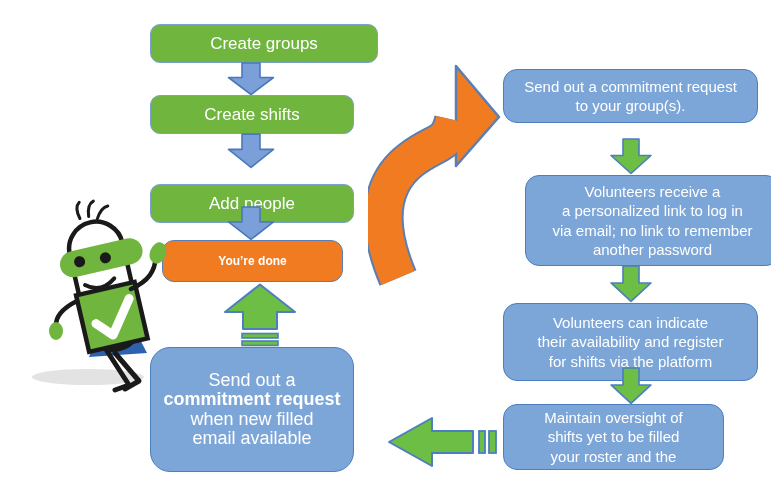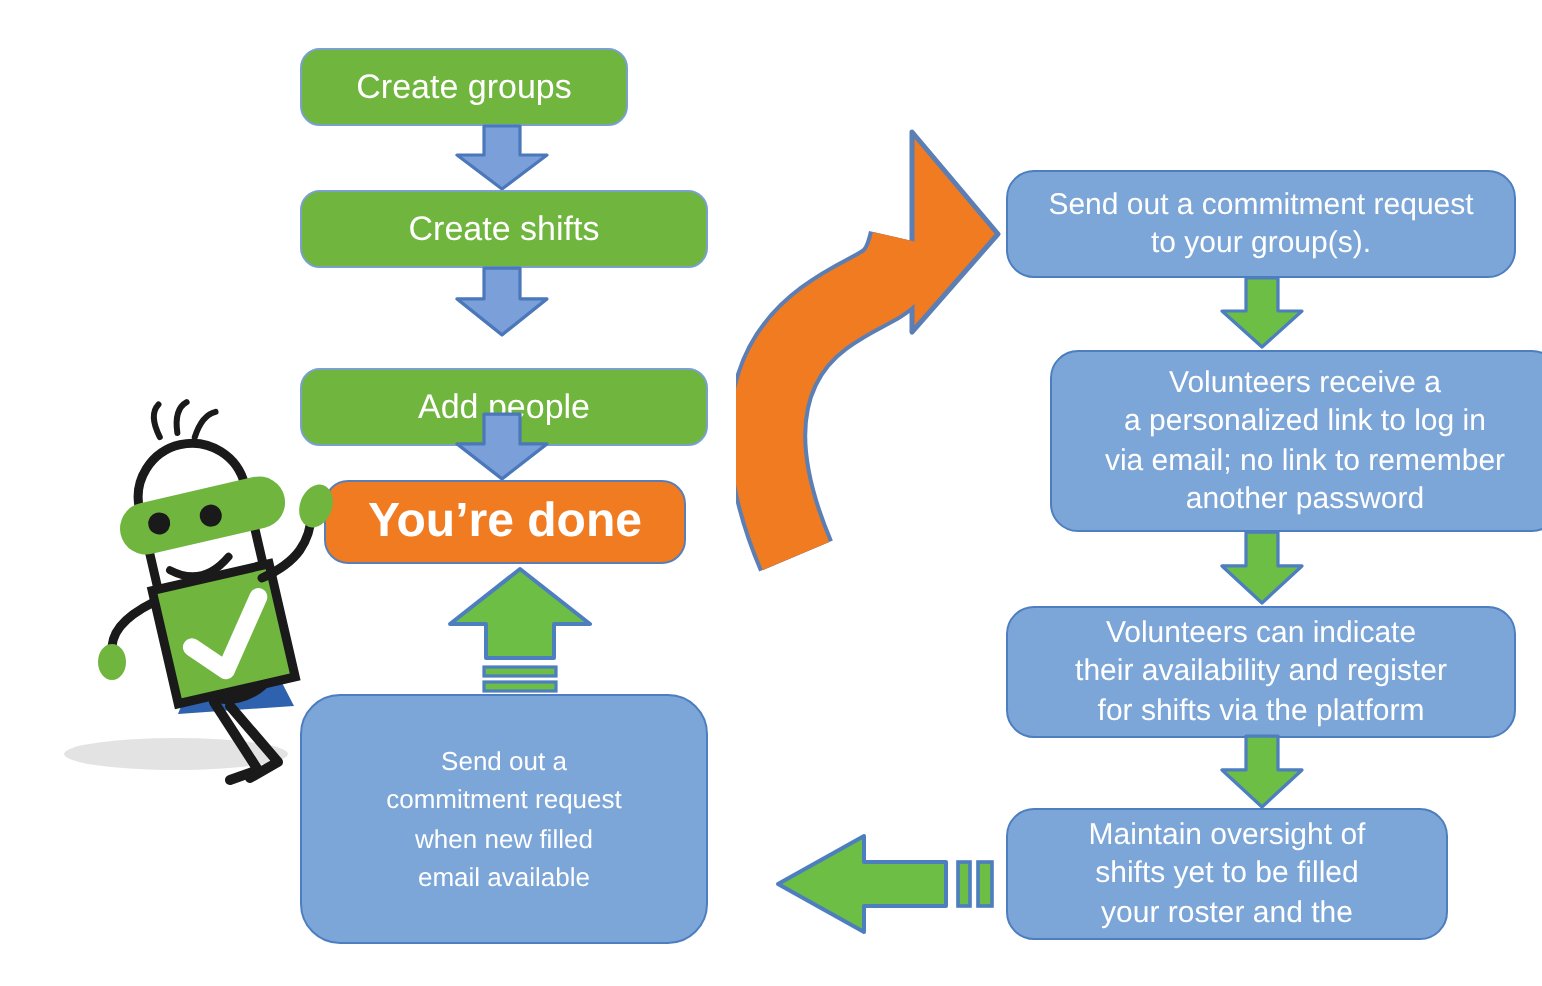--- a/index.html
+++ b/index.html
@@ -11,42 +11,42 @@
     position:absolute; box-sizing:border-box;
     display:flex; flex-direction:column; align-items:center; justify-content:center;
     text-align:center; color:var(--text_white);
   }
   .green-box {
     background:var(--green); border:1.5px solid var(--green_border);
     border-radius:10px; font-size:17px;
   }
   .orange-box {
     background:var(--orange); border:1.5px solid var(--orange_border);
-    border-radius:12px; font-size:24px; font-weight:bold;
+    border-radius:12px; font-size:12px; font-weight:bold;
   }
   .blue-box {
     background:var(--blue_box); border:1.5px solid var(--blue_border);
     border-radius:14px; font-size:15px; line-height:19.5px;
   }
-  .loop-box { border-radius:20px; font-size:13px; line-height:19.5px; }
-  .bold-line { font-weight:normal; }
+  .loop-box { border-radius:20px; font-size:18px; line-height:19.5px; }
+  .bold-line { font-weight:bold; }
   .arrow-svg, .art-svg { position:absolute; pointer-events:none; }
 </style>
 </head>
 <body>
 
 <div class="canvas">
 
   <svg class="art-svg" style="left:368px; top:58px;" width="140" height="232" viewBox="0 0 140 232">
     <path d="M 30 220 C 8 168 10 126 44 101 C 70 82 80 88 86 62" style="fill:none; stroke:var(--orange_border); stroke-width:40; stroke-linecap:butt;"></path>
     <polygon points="88,8 131,59 88,108" style="fill:var(--orange); stroke:var(--orange_border); stroke-width:2.5; stroke-linejoin:round;"></polygon>
     <path d="M 30 220 C 8 168 10 126 44 101 C 70 82 80 88 86 62" style="fill:none; stroke:var(--orange); stroke-width:36; stroke-linecap:butt;"></path>
   </svg>
 
-  <div class="bx green-box" style="left:150px; top:24px; width:164px; height:39px;">
+  <div class="bx green-box" style="left:150px; top:24px; width:228px; height:39px;">
     <div>Create groups</div>
   </div>
 
   <svg class="arrow-svg" style="left:227px; top:62px;" width="48" height="34" viewBox="0 0 48 34">
     <polygon points="15,1 33,1 33,15.5 46.5,15.5 24,32.5 1.5,15.5 15,15.5" style="fill:var(--blue_arrow); stroke:var(--blue_arrow_border); stroke-width:1.6; stroke-linejoin:round;"></polygon>
   </svg>
 
   <div class="bx green-box" style="left:150px; top:95px; width:204px; height:39px;text-align:right;">
     <div>Create shifts</div>
   </div>
@@ -73,41 +73,41 @@
     <rect x="20" y="58" width="36" height="4.5" style="fill:var(--green_arrow); stroke:var(--green_arrow_border); stroke-width:1.6;"></rect>
   </svg>
 
   <div class="bx blue-box loop-box" style="left:150px; top:347px; width:204px; height:125px;">
     <div>Send out a</div>
     <div class="bold-line">commitment request</div>
     <div>when new filled</div>
     <div>email available</div>
   </div>
 
-  <div class="bx blue-box" style="left:503px; top:85px; width:255px; height:54px;">
+  <div class="bx blue-box" style="left:503px; top:69px; width:255px; height:54px;">
     <div>Send out a commitment request</div>
     <div>to your group(s).</div>
   </div>
 
   <svg class="arrow-svg" style="left:610px; top:138px;" width="42" height="37" viewBox="0 0 42 37">
     <polygon points="13,1 29,1 29,17.5 41,17.5 21,35.5 1,17.5 13,17.5" style="fill:var(--green_arrow); stroke:var(--green_arrow_border); stroke-width:1.6; stroke-linejoin:round;"></polygon>
   </svg>
 
   <div class="bx blue-box" style="left:525px; top:175px; width:255px; height:91px;">
     <div>Volunteers receive a</div>
     <div>a personalized link to log in</div>
     <div>via email; no link to remember</div>
     <div>another password</div>
   </div>
 
   <svg class="arrow-svg" style="left:610px; top:265px;" width="42" height="38" viewBox="0 0 42 37" preserveAspectRatio="none">
     <polygon points="13,1 29,1 29,17.5 41,17.5 21,35.5 1,17.5 13,17.5" style="fill:var(--green_arrow); stroke:var(--green_arrow_border); stroke-width:1.6; stroke-linejoin:round;"></polygon>
   </svg>
 
-  <div class="bx blue-box" style="left:503px; top:303px; width:255px; height:66px;">
+  <div class="bx blue-box" style="left:503px; top:303px; width:255px; height:78px;">
     <div>Volunteers can indicate</div>
     <div>their availability and register</div>
     <div>for shifts via the platform</div>
   </div>
 
   <svg class="arrow-svg" style="left:610px; top:367px;" width="42" height="38" viewBox="0 0 42 37" preserveAspectRatio="none">
     <polygon points="13,1 29,1 29,17.5 41,17.5 21,35.5 1,17.5 13,17.5" style="fill:var(--green_arrow); stroke:var(--green_arrow_border); stroke-width:1.6; stroke-linejoin:round;"></polygon>
   </svg>
 
   <div class="bx blue-box" style="left:503px; top:404px; width:221px; height:66px;">

